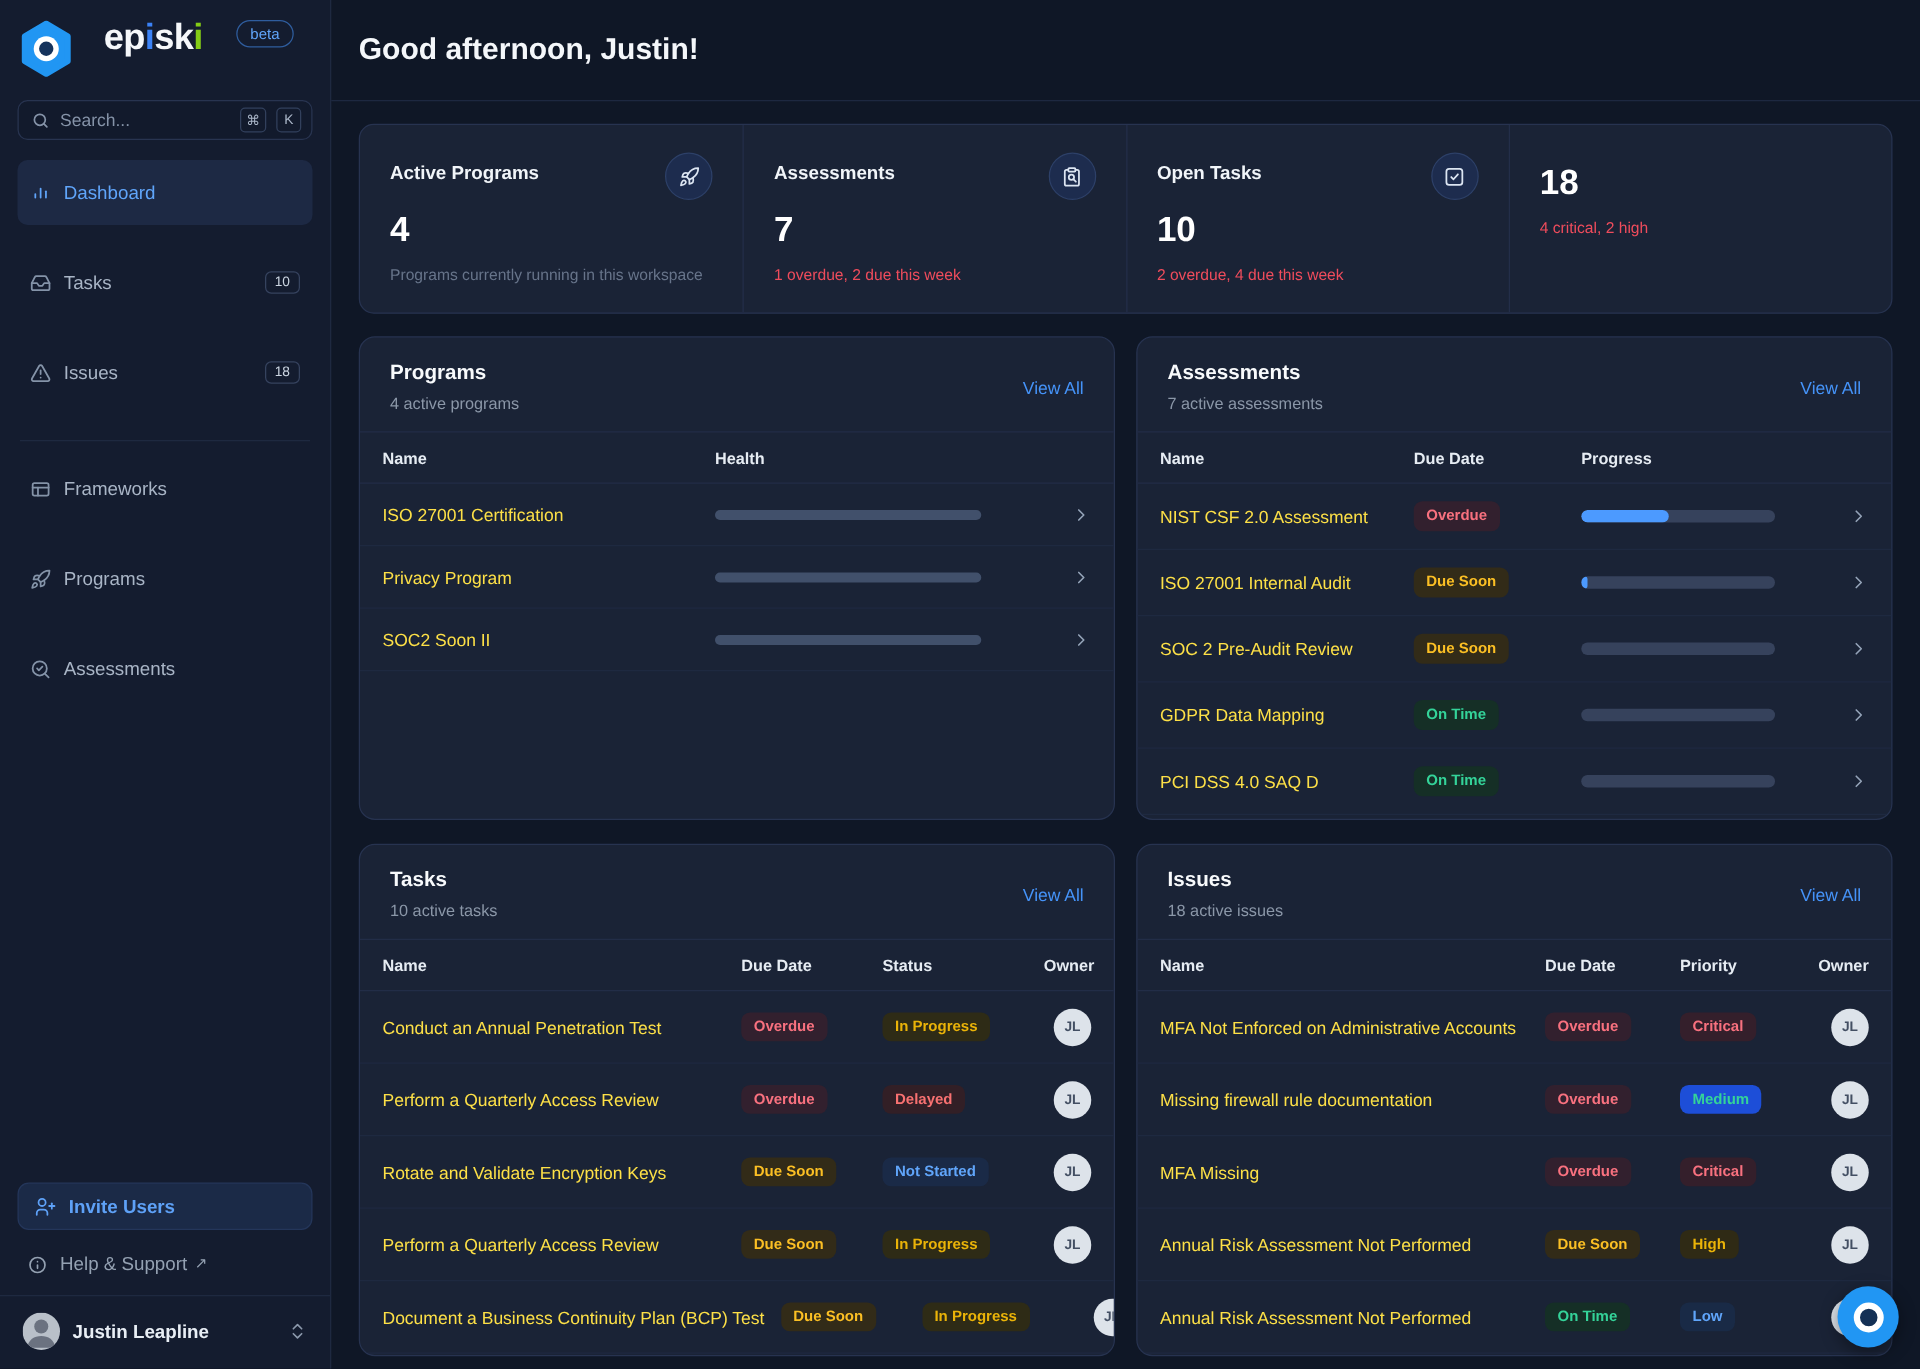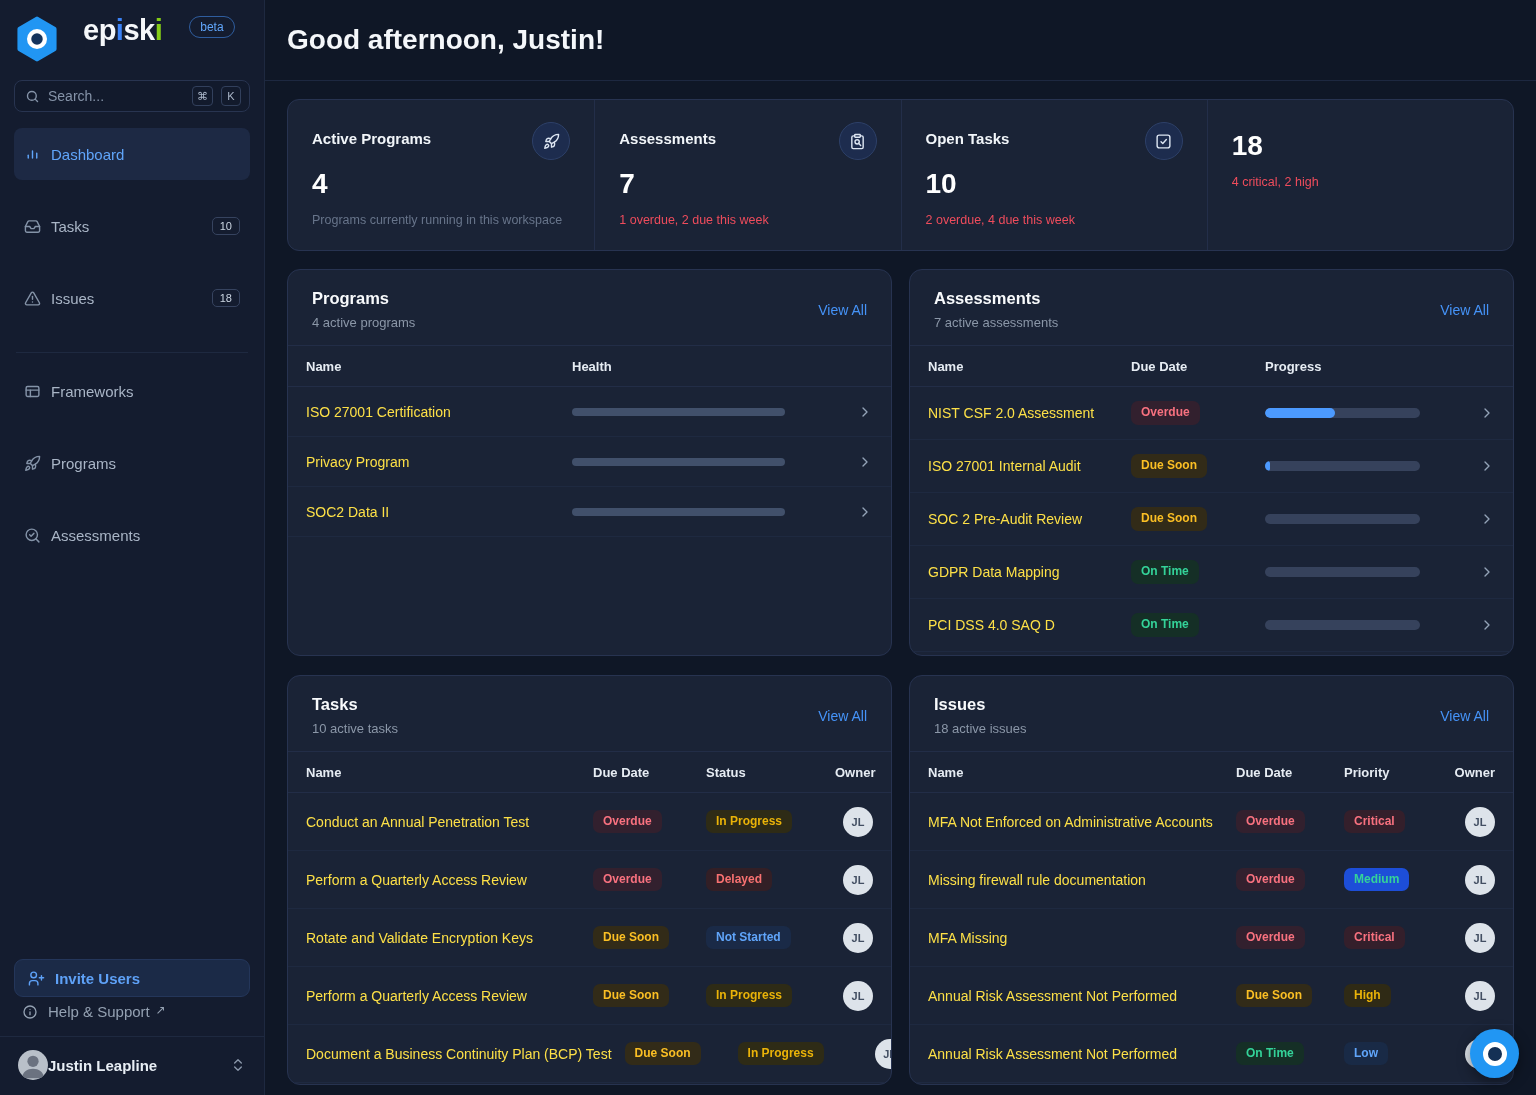--- a/index.html
+++ b/index.html
@@ -55,41 +55,41 @@
   .flex-spacer { flex:1; }
   .invite-btn {
     display:flex; align-items:center; gap:10px; height:38px; border-radius:9px;
     background:#1b2a47; border:1px solid #24365a; color:#5ea1f7; font-weight:700;
     font-size:15px; padding:0 13px; cursor:pointer; width:100%; text-align:left;
     font-family:inherit;
   }
   .invite-btn svg { width:17px; height:17px; }
   .help-row {
     display:flex; align-items:center; gap:10px; color:#94a1b2; font-size:15px;
-    padding:6px 8px 16px; cursor:pointer;
+    padding:19px 8px 16px; cursor:pointer;
   }
   .help-row svg { width:16px; height:16px; }
   .help-row .ext { font-size:12px; margin-left:-4px; align-self:flex-start; }
   .user-row {
     border-top:1px solid #1e2940; margin:0 -14px; padding:13px 18px 15px;
-    display:flex; align-items:center; cursor:pointer;
+    display:flex; align-items:center; gap:10px; cursor:pointer;
   }
   .avatar { width:30px; height:30px; border-radius:50%; overflow:hidden; display:block; }
   .avatar svg { width:30px; height:30px; }
   .uname { font-size:15px; font-weight:600; color:#e8eef5; }
   .chevs { margin-left:auto; color:#8b98ab; }
   .chevs svg { width:16px; height:16px; }
 
   
   .main { flex:1; display:flex; flex-direction:column; min-width:0; }
   .main-header {
     height:81px; border-bottom:1px solid #1d2840; display:flex; align-items:center;
     padding:0 22px; flex:none;
   }
-  .main-header h1 { font-size:28px; font-weight:700; color:#f4f7fa; }
+  .main-header h1 { font-size:24px; font-weight:700; color:#f4f7fa; }
   .content { padding:18px 22px 0; }
 
   .stats {
     display:grid; grid-template-columns:repeat(4,1fr); height:152px;
     background:#1a2336; border:1px solid #273350; border-radius:12px;
     margin-bottom:18px; overflow:hidden;
   }
   .stat { padding:22px 24px; }
   .stat + .stat { border-left:1px solid #232e49; }
   .stat-top { display:flex; justify-content:space-between; align-items:flex-start; }
@@ -390,21 +390,21 @@
             <div class="track health">
               <div class="fill" style="width: 0%;"></div>
             </div>
             <span class="chev">
               <svg viewBox="0 0 24 24" fill="none" stroke="currentColor" stroke-width="2" stroke-linecap="round" stroke-linejoin="round">
                 <path d="m9 18 6-6-6-6"></path>
               </svg>
             </span>
           </div>
           <div class="trow cols-programs">
-            <span class="cname">SOC2 Data II</span>
+            <span class="cname">SOC2 Soon II</span>
             <div class="track health">
               <div class="fill" style="width: 0%;"></div>
             </div>
             <span class="chev">
               <svg viewBox="0 0 24 24" fill="none" stroke="currentColor" stroke-width="2" stroke-linecap="round" stroke-linejoin="round">
                 <path d="m9 18 6-6-6-6"></path>
               </svg>
             </span>
           </div>
         </section>

